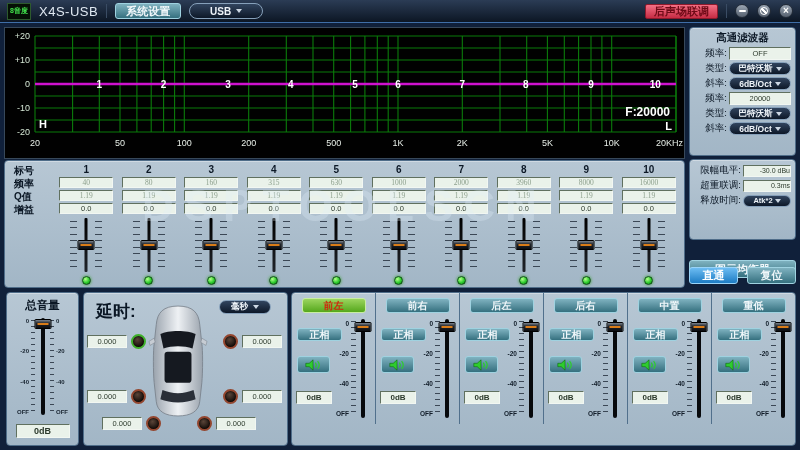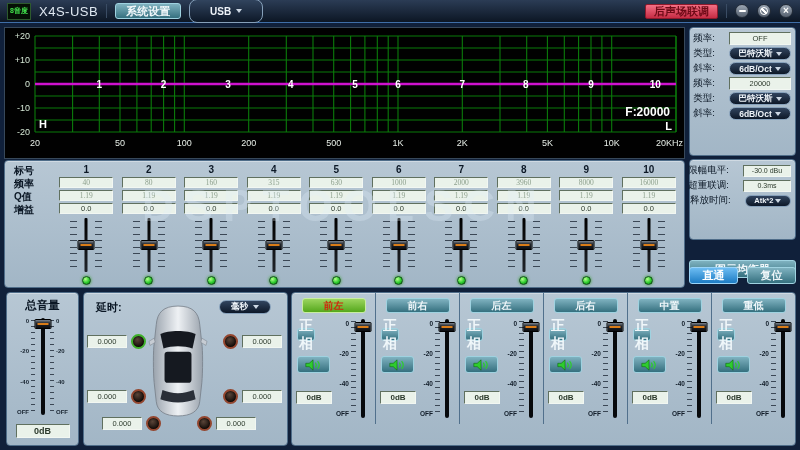--- a/index.html
+++ b/index.html
@@ -7,21 +7,21 @@
 body{position:relative;background:#10203a;overflow:hidden;}
 
 
 .titlebar{position:absolute;top:0;left:0;width:800px;height:23px;display:flex;align-items:center;gap:8px;padding:0 7px;background:linear-gradient(#2b3c55,#0c1624);border-bottom:1px solid #3f6ea8;z-index:10;}
 .logo{width:24px;height:17px;background:#051005;border:1px solid #2d5a2d;color:#41e04c;font-size:7px;font-weight:bold;display:flex;align-items:center;justify-content:center;letter-spacing:0;}
 .app-title{color:#dfe8f1;font-size:13px;letter-spacing:.5px;}
 .tb-sep{width:1px;height:14px;background:#3a4c64;}
 .btn{display:flex;align-items:center;justify-content:center;background:linear-gradient(#7fb2c0,#35707f);border:1px solid #9fd2e0;border-radius:3px;color:#f0f7fa;font-weight:bold;cursor:pointer;}
 .btn-settings{height:16px;padding:0 10px;font-size:11px;}
 .dd{display:flex;align-items:center;justify-content:center;gap:5px;background:linear-gradient(#31445e,#0d1828);border:1px solid #86a0ba;color:#eef3f8;cursor:pointer;}
-.dd-usb{width:74px;height:24px;border-radius:8px;font-size:10px;font-weight:bold;}
+.dd-usb{width:74px;height:16px;border-radius:8px;font-size:10px;font-weight:bold;}
 .arr{width:0;height:0;border-left:3.5px solid transparent;border-right:3.5px solid transparent;border-top:4.5px solid #cdd8e4;}
 .tb-spacer{flex:1;}
 .btn-search{height:15px;padding:0 8px;font-size:11px;background:linear-gradient(#f47085,#c62c44);border:1px solid #8e1a2c;border-radius:2px;color:#6e0a16;}
 .winbtn{width:14px;height:14px;border-radius:50%;background:linear-gradient(#9aa5b2,#55606f);border:1px solid #232c38;display:flex;align-items:center;justify-content:center;cursor:pointer;}
 .wb-min{width:7px;height:2px;background:#fff;border-radius:1px;}
 .wb-dis{width:8px;height:8px;border:1.5px solid #fff;border-radius:50%;background:linear-gradient(45deg,transparent 40%,#fff 40% 60%,transparent 60%);}
 .wb-x{color:#fff;font-size:10px;font-weight:bold;line-height:1;}
 
 
 .panel{position:absolute;background:linear-gradient(#b7c7d4,#a2b6c6);border:1px solid #4f6d89;border-radius:4px;box-shadow:inset 0 1px 0 rgba(255,255,255,.35);}
@@ -29,25 +29,25 @@
 .fld.dim{color:#8da08d;font-family:Liberation Serif, serif;}
 
 
 .graph-panel{position:absolute;left:4px;top:27px;width:681px;height:132px;background:#010101;border:1px solid #37485a;}
 .graph-panel svg{position:absolute;left:0;top:0;}
 
 
 .filter-panel{left:689px;top:27px;width:107px;height:129px;padding-top:2px;}
 .limiter-panel{left:689px;top:159px;width:107px;height:81px;padding-top:2px;}
 .f-title{text-align:center;font-size:10.5px;font-weight:bold;color:#0c1826;margin-top:1px;}
-.f-row{display:flex;align-items:center;justify-content:flex-end;padding-right:4px;margin-top:2px;gap:14px;}
+.f-row{display:flex;align-items:center;justify-content:flex-end;padding-right:4px;margin-top:2px;gap:2px;}
 .f-label{font-size:9.5px;color:#0c1826;white-space:nowrap;}
 .fld-f{width:62px;height:13px;font-size:7.5px;}
 .dd-s{width:62px;height:13px;border-radius:7px;font-size:8.5px;font-weight:bold;gap:3px;}
-.fld-l{width:48px;height:12px;font-size:7px;}
+.fld-l{width:48px;height:12px;font-size:7px;text-align:right;}
 .dd-l{width:48px;height:12px;border-radius:6px;font-size:7.5px;font-weight:bold;gap:2px;}
 .geq-btn{position:absolute;left:689px;top:260px;width:107px;height:18px;font-size:11px;}
 .bypass-btn{position:absolute;left:689px;top:267px;width:49px;height:17px;font-size:11px;background:linear-gradient(#6cbcf2,#1d7cc4);border-color:#9ad4f8;color:#fff;}
 .reset-btn{position:absolute;left:747px;top:267px;width:49px;height:17px;font-size:11px;}
 
 
 .eq-panel{left:4px;top:160px;width:681px;height:128px;display:flex;padding-top:3px;}
 .eq-labels{width:50px;padding-left:9px;font-size:10px;font-weight:bold;color:#0c1826;}
 .eq-labels div{height:13px;line-height:13px;}
 .eq-bands{flex:1;display:flex;padding-right:4px;}
@@ -68,21 +68,21 @@
 .mslider{display:flex;height:101px;margin-top:3px;}
 .mlab{width:17px;display:flex;flex-direction:column;justify-content:space-between;font-size:6px;font-weight:bold;color:#16222e;padding:2px 1px;}
 .mlab.r{text-align:left;}.mlab.l{text-align:right;}
 .mticks{width:4px;margin:4px 1px;background:repeating-linear-gradient(to bottom,#3b4755 0 1px,transparent 1px 6px);}
 .mtrack{position:relative;width:13px;}
 .mtrack::before{content:"";position:absolute;left:50%;top:2px;bottom:2px;width:4px;transform:translateX(-50%);background:#07090c;border-radius:2px;}
 .m-value{margin-top:7px;width:54px;height:14px;font-size:9px;font-weight:bold;}
 
 
 .delay-panel{left:83px;top:292px;width:205px;height:154px;}
-.d-title{position:absolute;left:12px;top:7px;font-size:11px;font-weight:bold;color:#0a1624;}
+.d-title{position:absolute;left:12px;top:7px;font-size:17px;font-weight:bold;color:#0a1624;}
 .d-unit{position:absolute;right:16px;top:7px;width:52px;height:14px;border-radius:7px;font-size:8.5px;font-weight:bold;}
 .car{position:absolute;left:62px;top:11px;width:64px;height:114px;}
 .dly{position:absolute;display:flex;align-items:center;gap:4px;}
 .dly .fld{width:40px;height:13px;font-size:7.5px;}
 .ind{width:15px;height:15px;border-radius:50%;background:radial-gradient(circle at 40% 32%,#5a4438,#17100c 72%);border:2px solid #93462f;box-shadow:inset 0 0 2px #000;}
 .ind.on{border-color:#3fb02a;}
 .p-fl{left:3px;top:41px;}.p-fr{right:5px;top:41px;}
 .p-rl{left:3px;top:96px;}.p-rr{right:5px;top:96px;}
 .p-sl{left:18px;top:123px;}.p-sr{right:31px;top:123px;}
 
@@ -91,21 +91,21 @@
 .link-row{height:21px;display:flex;align-items:center;justify-content:space-between;padding:0 66px 0 26px;border-bottom:1px solid #51708c;}
 .link-item{display:flex;align-items:center;gap:5px;cursor:pointer;}
 .cb{width:12px;height:12px;background:#0c1118;border:1px solid #38424f;border-top-color:#02050a;border-left-color:#02050a;}
 .cb-label{font-size:11px;font-weight:bold;color:#0a1624;}
 .ch-cols{display:flex;height:131px;}
 .channel{flex:1;border-left:1px solid #51708c;position:relative;}
 .channel:first-child{border-left:none;}
 .ch-name{display:block;margin:5px auto 0;width:64px;height:15px;font-size:10px;}
 .ch-name.active{background:linear-gradient(#9bd55e,#55a71c);border-color:#c8eda0;color:#cc2a0e;}
 .ch-body{position:relative;height:110px;}
-.phase{position:absolute;left:5px;top:15px;width:18px;height:13px;font-size:14px;}
+.phase{position:absolute;left:5px;top:15px;width:45px;height:13px;font-size:10px;}
 .spk{position:absolute;left:5px;top:43px;width:33px;height:17px;}
 .chg{position:absolute;left:4px;top:78px;width:36px;height:13px;font-size:8px;font-weight:bold;}
 .chslider{position:absolute;left:41px;top:4px;bottom:3px;width:40px;display:flex;}
 .slabels{width:17px;display:flex;flex-direction:column;justify-content:space-between;font-size:6.5px;font-weight:bold;color:#111c28;text-align:right;padding:3px 1px;}
 .sticks{width:5px;margin:4px 1px;background:repeating-linear-gradient(to bottom,#3b4755 0 1px,transparent 1px 6px);}
 .strack{position:relative;width:12px;}
 .strack::before{content:"";position:absolute;left:50%;top:2px;bottom:2px;width:4px;transform:translateX(-50%);background:#07090c;border-radius:2px;}
 
 
 .watermark{position:absolute;left:142px;top:181px;font-size:44px;font-weight:bold;letter-spacing:10px;color:rgba(224,238,248,.30);z-index:40;pointer-events:none;white-space:nowrap;}
@@ -202,20 +202,21 @@
       <text x="328.7" y="118" fill="#e8efe8" font-size="9" text-anchor="middle">500</text>
       <text x="393.0" y="118" fill="#e8efe8" font-size="9" text-anchor="middle">1K</text>
       <text x="457.3" y="118" fill="#e8efe8" font-size="9" text-anchor="middle">2K</text>
       <text x="542.4" y="118" fill="#e8efe8" font-size="9" text-anchor="middle">5K</text>
       <text x="606.7" y="118" fill="#e8efe8" font-size="9" text-anchor="middle">10K</text>
       <text x="678.0" y="118" fill="#e8efe8" font-size="9" text-anchor="end">20KHz</text>
     </svg>
 </div>
 
 <div class="panel filter-panel">
+  <div class="f-title">高通滤波器</div>
   <div class="f-row">
       <span class="f-label">频率:</span>
       <input class="fld fld-f" readonly="" value="OFF" style="">
     </div>
   <div class="f-row">
       <span class="f-label">类型:</span>
       <span class="dd dd-s">
         <span>巴特沃斯</span>
         <span class="arr"></span>
       </span>

